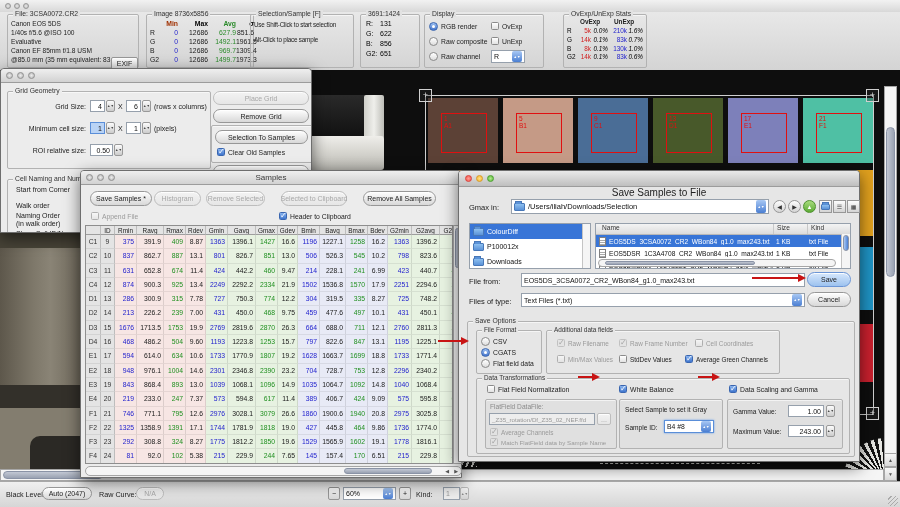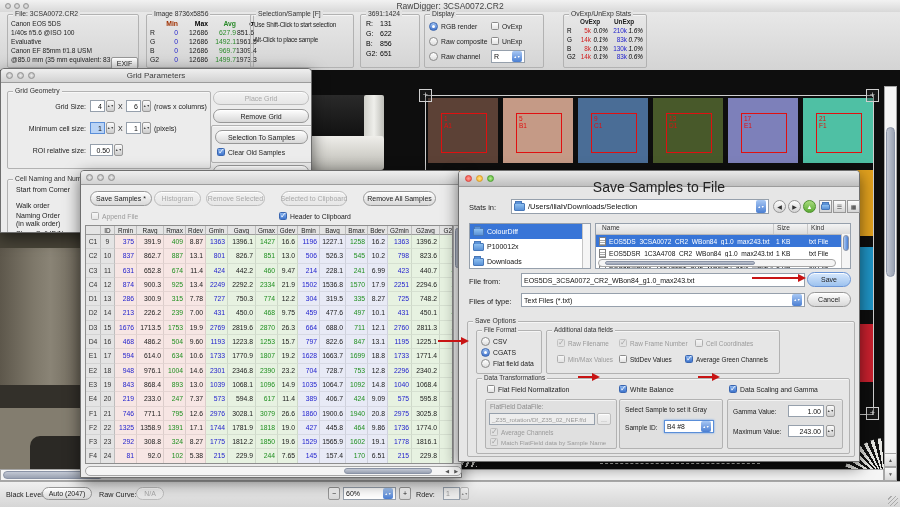--- a/index.html
+++ b/index.html
@@ -89,21 +89,20 @@
 </style>
 </head>
 <body>
 
 <div class="app">
 
   <div class="main-tbar">
     <span class="mtl" style="left:5px"></span>
     <span class="mtl" style="left:14px"></span>
     <span class="mtl" style="left:23px"></span>
-    <span class="main-title">RawDigger: 3CSA0072.CR2</span>
   </div>
 
   <div class="toolbar">
 
     <div class="grp" style="left:7px;top:2px;width:130px;height:52px">
       <span class="glabel">File: 3CSA0072.CR2</span>
       <div id="file-lines" style="position:absolute;left:3px;top:4px;font-size:6.6px;line-height:9px;color:#222;white-space:nowrap">
           <div>Canon EOS 5DS</div>
           <div>1/40s f/5.6 @ISO 100</div>
           <div>Evaluative</div>
@@ -319,21 +318,20 @@
     <div class="sb" style="left:0;top:399px;width:884px;height:12px">
       <div class="thumb h" style="left:2px;top:1px;width:100px;height:8px"></div>
     </div>
   </div>
 
   <div class="win" style="left:0;top:68px;width:312px;height:165px;z-index:10;overflow:hidden">
     <div class="tbar">
       <span class="tl" style="left:5px"></span>
       <span class="tl" style="left:16px"></span>
       <span class="tl" style="left:27px"></span>
-      <span class="wtitle">Grid Parameters</span>
     </div>
     <div class="grp" style="left:6px;top:22px;width:202px;height:76px">
       <span class="glabel" style="background:#ececec">Grid Geometry</span>
       <span class="lbl" style="left:8px;top:11px;width:70px;text-align:right">Grid Size:</span>
       <div class="fld" style="left:82px;top:8px;width:15px;height:12px;justify-content:flex-end">4</div>
       <div class="stp" style="left:98px;top:8px;height:12px">▲▼</div>
       <span class="lbl" style="left:110px;top:11px">X</span>
       <div class="fld" style="left:118px;top:8px;width:15px;height:12px;justify-content:flex-end">6</div>
       <div class="stp" style="left:134px;top:8px;height:12px">▲▼</div>
       <span class="lbl" style="left:146px;top:11px">(rows x columns)</span>
@@ -368,20 +366,21 @@
           <div class="lbl" style="left: 8px; top: 50px;">Show Cell ID/Name or</div>
         </div>
     </div>
   </div>
 
   <div class="win" style="left:80px;top:170px;width:382px;height:308px;z-index:20">
     <div class="tbar">
       <span class="tl" style="left:5px"></span>
       <span class="tl" style="left:16px"></span>
       <span class="tl" style="left:27px"></span>
+      <span class="wtitle">Samples</span>
     </div>
     <div id="samples-buttons">
         <div class="btn" style="left: 9px; top: 20px; width: 62px; height: 15px;">Save Samples *</div>
         <div class="btn dis" style="left: 73px; top: 20px; width: 47px; height: 15px;">Histogram</div>
         <div class="btn dis" style="left: 125px; top: 20px; width: 59px; height: 15px;">Remove Selected</div>
         <div class="btn dis" style="left: 200px; top: 20px; width: 66px; height: 15px;">Selected to Clipboard</div>
         <div class="btn" style="left: 282px; top: 20px; width: 73px; height: 15px;">Remove All Samples</div>
       </div>
     <div class="ck dim" style="left:10px;top:41px">
         <span class="cb"></span>
@@ -728,23 +727,23 @@
       <span style="position:absolute;right:12px;top:1px;font-size:5px;color:#555">◀</span>
       <span style="position:absolute;right:3px;top:1px;font-size:5px;color:#555">▶</span>
     </div>
   </div>
 
   <div class="win" style="left:458px;top:170px;width:402px;height:292px;z-index:30;background:#e6e6e6">
     <div class="tbar active" style="height:15px">
       <span class="tl red" style="top:4px;left:6px"></span>
       <span class="tl yel" style="top:4px;left:17px"></span>
       <span class="tl grn" style="top:4px;left:28px"></span>
-      <span class="wtitle" style="top:8px;font-size:14px;color:#222">Save Samples to File</span>
-    </div>
-    <span class="lbl" style="left:10px;top:32px;font-size:7.5px">Stats in:</span>
+      <span class="wtitle" style="top:16px;font-size:10px;color:#222">Save Samples to File</span>
+    </div>
+    <span class="lbl" style="left:10px;top:32px;font-size:7.5px">Gmax in:</span>
     <div class="combo" style="left:52px;top:28px;width:258px;height:15px;font-size:7.5px">
       <span class="fold"></span>
       <span>/Users/iliah/Downloads/Selection</span>
       <span class="cstp">▲▼</span>
     </div>
     <div class="navb circ" style="left:314px;top:29px">◀</div>
     <div class="navb circ" style="left:329px;top:29px">▶</div>
     <div class="navb circ green" style="left:344px;top:29px">▲</div>
     <div class="navb" style="left:360px;top:29px">
         <span class="fold" style="width:9px;height:6px"></span>
@@ -918,19 +917,19 @@
     <span class="lbl" style="left:6px;top:8px;font-size:7.2px">Black Level:</span>
     <div class="btn" style="left:42px;top:5px;width:50px;height:13px">Auto (2047)</div>
     <span class="lbl" style="left:99px;top:8px;font-size:7.2px">Raw Curve:</span>
     <div class="btn dis" style="left:136px;top:5px;width:28px;height:13px">N/A</div>
     <div class="btn sq" style="left:328px;top:5px;width:12px;height:13px;border-radius:2px">−</div>
     <div class="combo" style="left:343px;top:5px;width:53px;height:13px">
       <span>60%</span>
       <span class="cstp">▲▼</span>
     </div>
     <div class="btn sq" style="left:399px;top:5px;width:12px;height:13px;border-radius:2px">+</div>
-    <span class="lbl" style="left:416px;top:8px;font-size:7.2px">Rdev:</span>
+    <span class="lbl" style="left:416px;top:8px;font-size:7.2px">Kind:</span>
     <div class="fld dis" style="left:443px;top:5px;width:17px;height:13px">1</div>
     <div class="stp" style="left:460px;top:5px;height:13px;opacity:.6">▲▼</div>
     <div class="grip" style="left:888px;top:496px;position:fixed"></div>
   </div>
 
 </div>
 
 </body></html>

